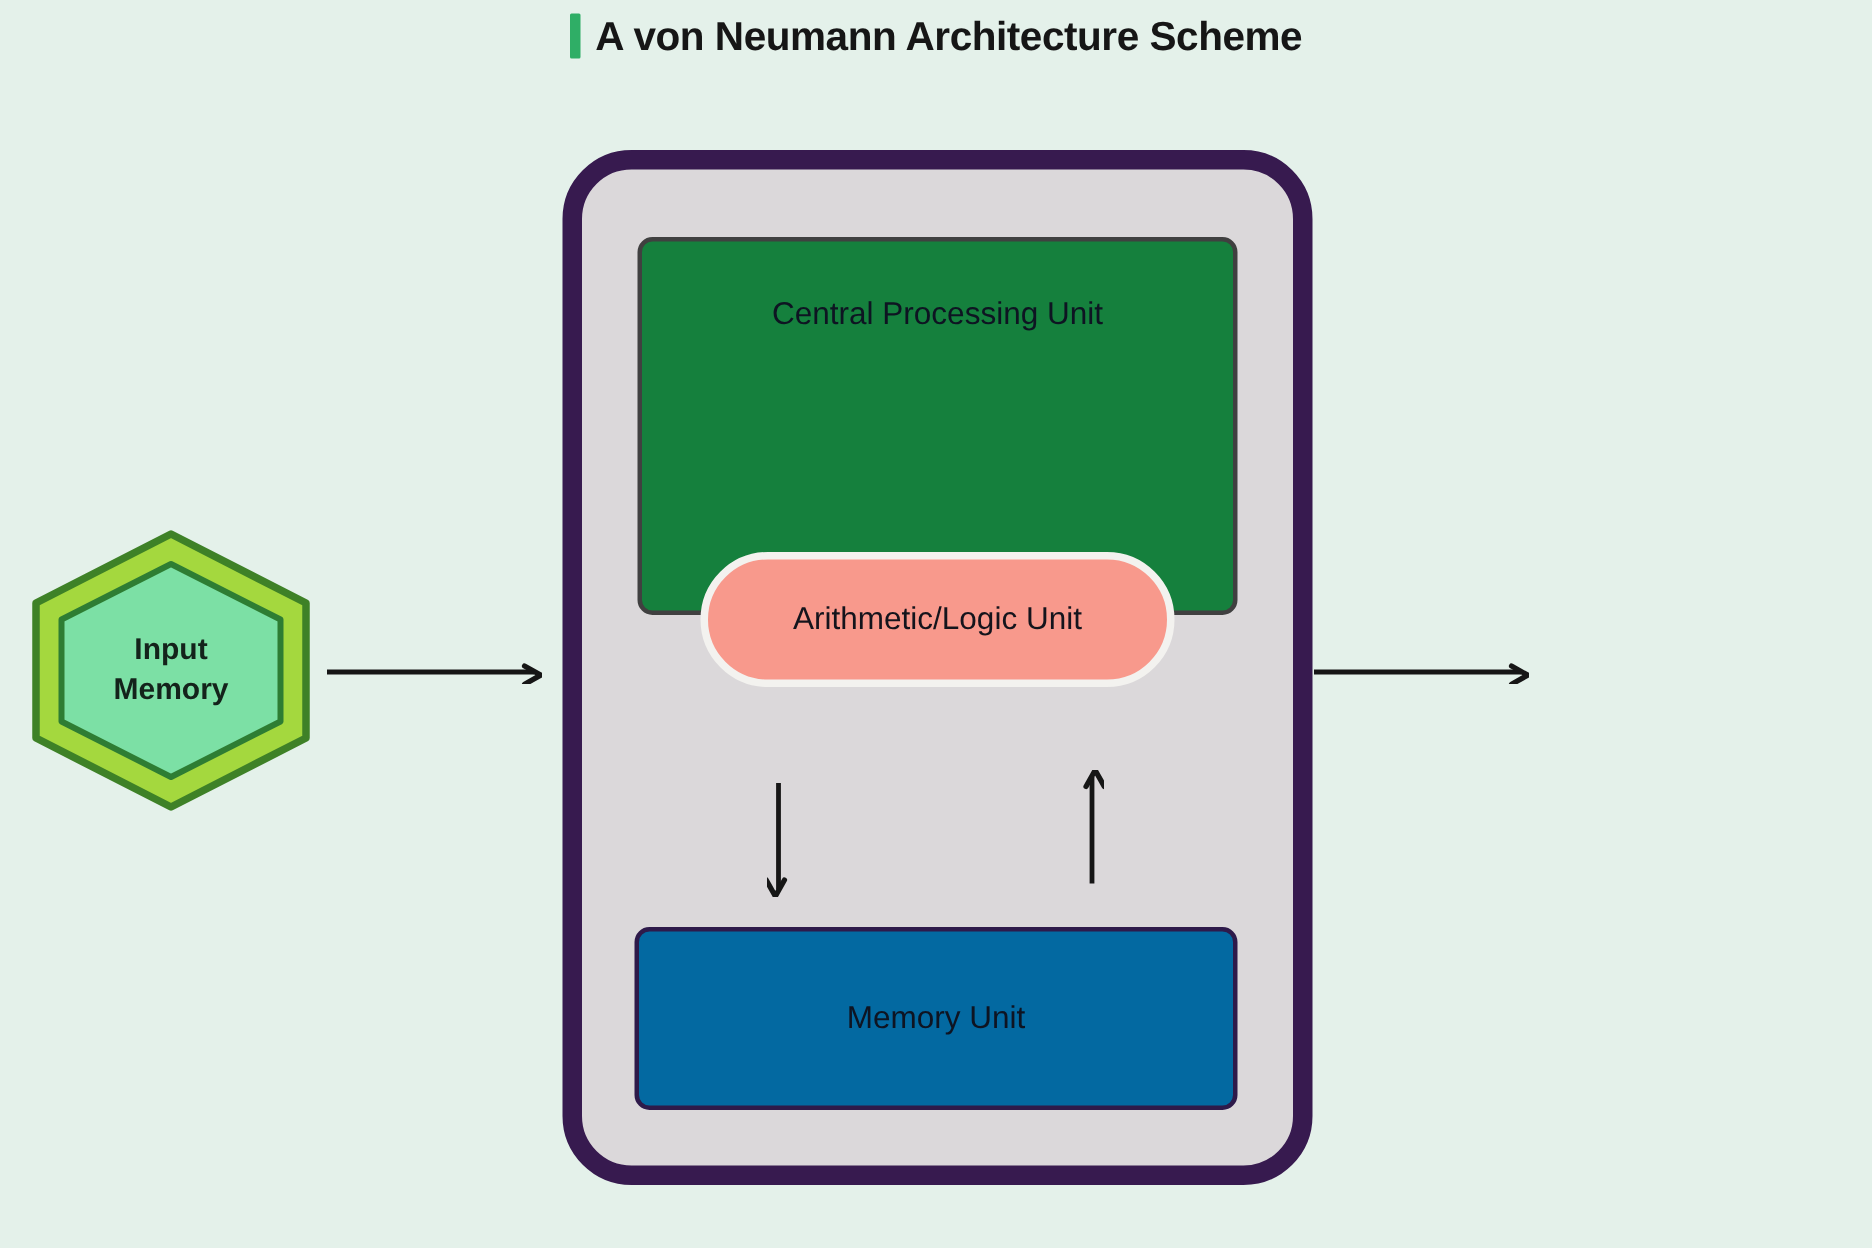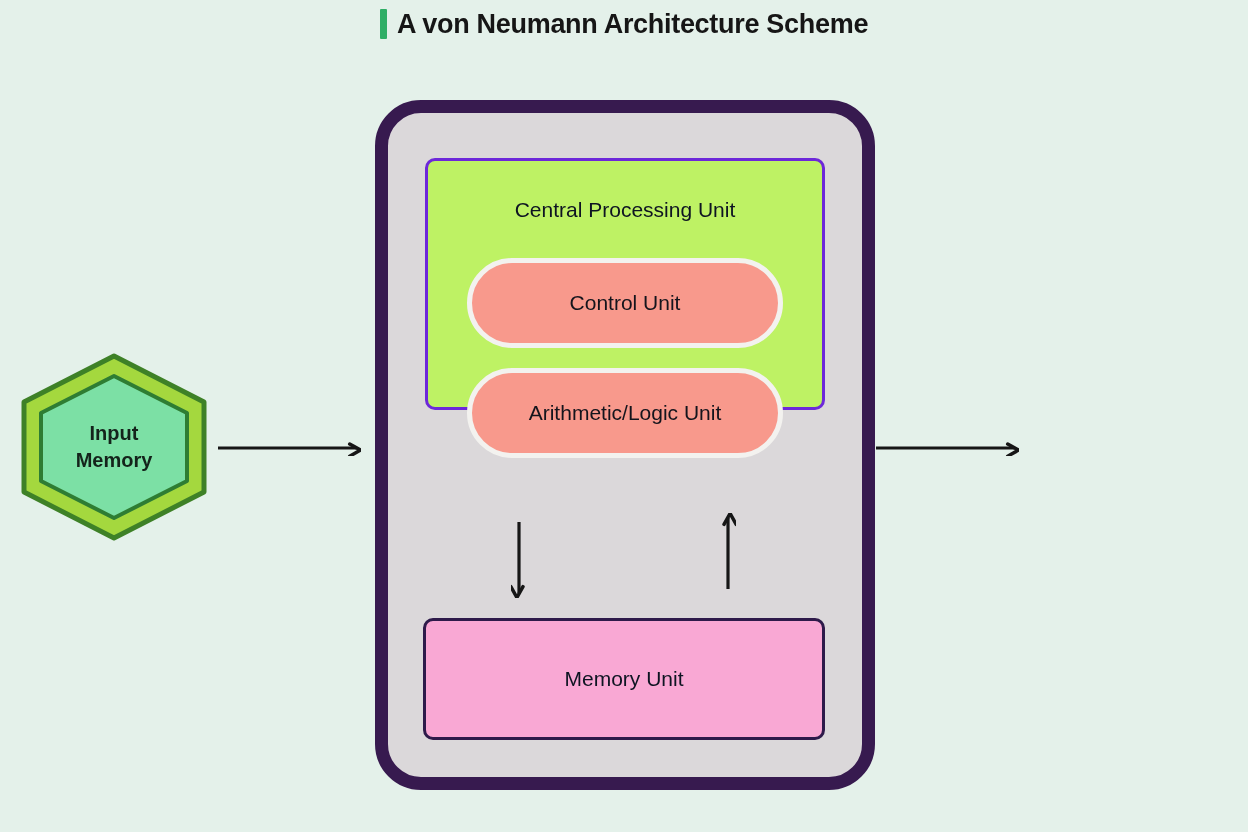--- a/index.html
+++ b/index.html
@@ -44,22 +44,22 @@
     width: 500px; height: 690px;
     background: #dbd8da;
     border: 13px solid #371a4f;
     border-radius: 46px;
   }
 
   .cpu-box {
     position: absolute;
     left: 425px; top: 158px;
     width: 400px; height: 252px;
-    background: #bef264;
-    border: 3px solid #6d28d9;
+    background: #15803d;
+    border: 3px solid #404040;
     border-radius: 10px;
   }
   .cpu-label {
     position: absolute;
     top: 37px; left: 0; width: 100%;
     text-align: center;
     font-size: 21px;
     font-weight: 500;
     color: #0e1422;
   }
@@ -78,21 +78,21 @@
     font-weight: 500;
     color: #14141c;
   }
   .pill-control { top: 97px; }
   .pill-alu { top: 207px; }
 
   .memory-box {
     position: absolute;
     left: 423px; top: 618px;
     width: 402px; height: 122px;
-    background: #f9a8d4;
+    background: #0369a1;
     border: 3px solid #2e1a4a;
     border-radius: 10px;
     display: flex;
     align-items: center;
     justify-content: center;
     font-size: 21px;
     font-weight: 500;
     color: #0e1422;
   }
 
@@ -133,23 +133,20 @@
 
   <div class="header">
     <div class="accent-bar"></div>
     <div class="title">A von Neumann Architecture Scheme</div>
   </div>
 
   <div class="machine"></div>
 
   <div class="cpu-box">
     <div class="cpu-label">Central Processing Unit</div>
-    <div class="pill pill-control">
-      <span>Control Unit</span>
-    </div>
     <div class="pill pill-alu">
       <span>Arithmetic/Logic Unit</span>
     </div>
   </div>
 
   <div class="memory-box">
     <span>Memory Unit</span>
   </div>
 
   <div class="hex hex-input">

